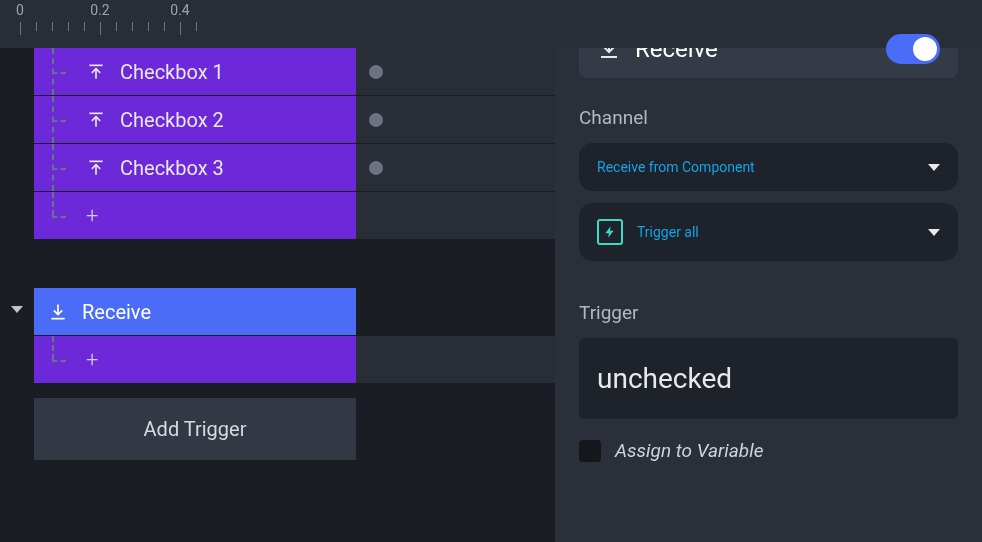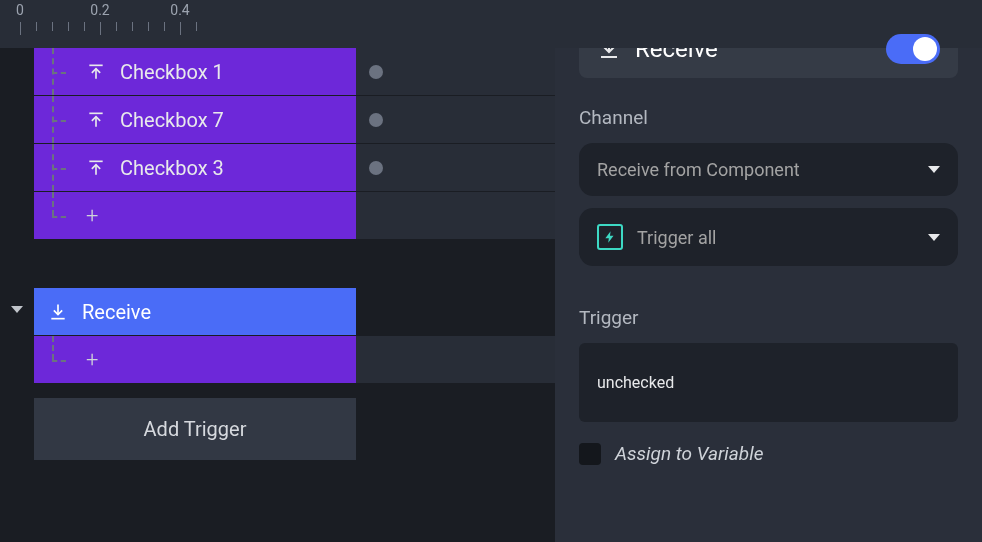--- a/index.html
+++ b/index.html
@@ -183,44 +183,44 @@
       margin-top: 28px;
       margin-bottom: 14px;
     }
     .select {
       background: #1e222a;
       border-radius: 14px;
       padding: 16px 18px;
       display: flex;
       align-items: center;
       justify-content: space-between;
-      font-size: 18px;
-      color: #a3a3a3;
+      font-size: 14px;
+      color: #0ea5e9;
       margin-bottom: 12px;
     }
     .select-left { display: flex; align-items: center; gap: 14px; }
     .chev-down {
       width: 0; height: 0;
       border-left: 6px solid transparent;
       border-right: 6px solid transparent;
       border-top: 7px solid #e8e9eb;
     }
     .bolt-badge {
       width: 26px; height: 26px;
       border: 2px solid #3dd9c4;
       border-radius: 3px;
       display: flex;
       align-items: center;
       justify-content: center;
     }
     .message-box {
       background: #1e222a;
       border-radius: 6px;
-      padding: 30px 18px;
-      font-size: 16px;
+      padding: 24px 18px;
+      font-size: 28px;
       color: #e8e9eb;
     }
     .check-row {
       display: flex;
       align-items: center;
       gap: 14px;
       margin-top: 20px;
     }
     .checkbox {
       width: 22px; height: 22px;
@@ -291,21 +291,21 @@
         <div class="row-label child">
           <div class="tree-connector">
             <div class="tree-vert"></div>
               <div class="tree-horiz"></div>
           </div>
           <svg class="icon-send" viewBox="0 0 24 24" fill="none" stroke="#e8e9eb" stroke-width="2">
               <path d="M12 20V8"></path>
               <path d="M7 13l5-5 5 5"></path>
               <path d="M4 4h16"></path>
             </svg>
-          <span>Checkbox 7</span>
+          <span>Checkbox 2</span>
         </div>
         <div class="row-timeline">
           <div class="keyframe-dot"></div>
         </div>
       </div>
       <div class="row">
         <div class="row-label child">
           <div class="tree-connector">
             <div class="tree-vert"></div>
               <div class="tree-horiz"></div>

